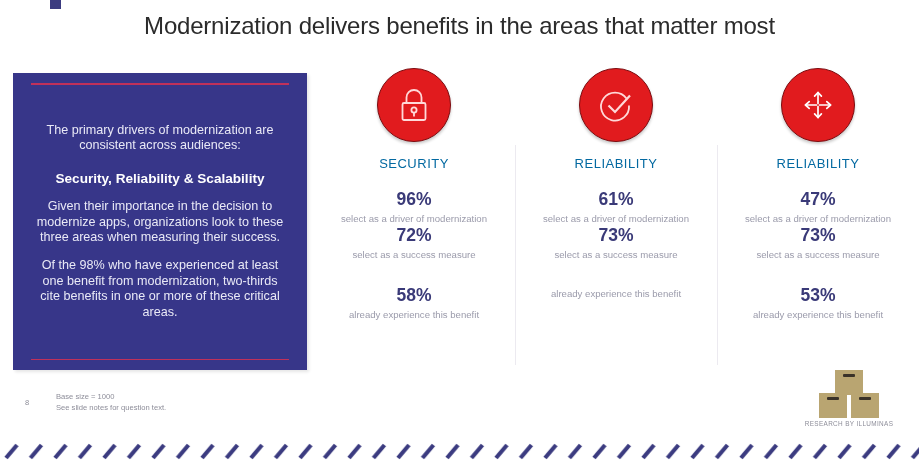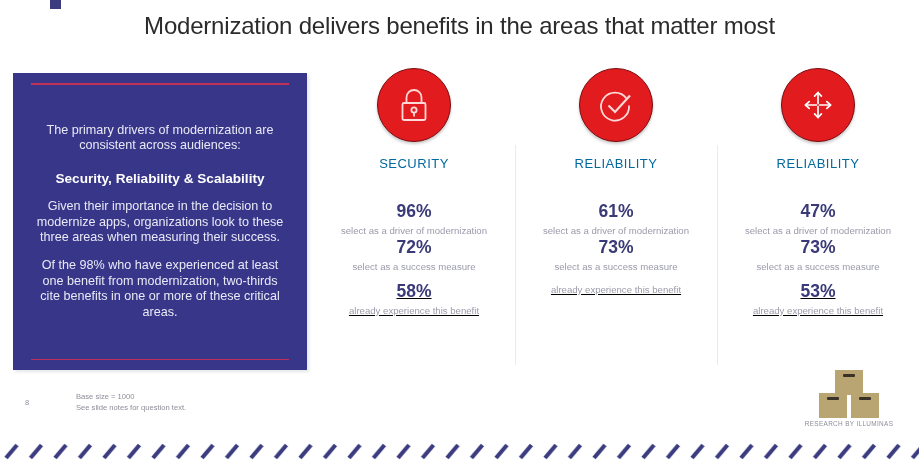--- a/index.html
+++ b/index.html
@@ -130,23 +130,23 @@
   .col-label {
     margin-top: 14px;
     font-size: 13px;
     letter-spacing: 0.5px;
     color: #0369a1;
   }
 
   .stat {
     text-align: center;
   }
-  .stat.s1 { margin-top: 30px; }
+  .stat.s1 { margin-top: 18px; }
   .stat.s2 { }
-  .stat.s3 { margin-top: 8px; text-decoration: underline; }
+  .stat.s3 { margin-top: 24px; }
 
   .stat-value {
     font-size: 17.5px;
     font-weight: bold;
     color: #3a3a78;
     line-height: 21px;
   }
   .stat-caption {
     font-size: 9.6px;
     color: #9b9bab;
@@ -158,21 +158,21 @@
   
   .page-num {
     position: absolute;
     left: 25px;
     top: 398px;
     font-size: 7.5px;
     color: #8d8d99;
   }
   .footnote {
     position: absolute;
-    left: 76px;
+    left: 56px;
     top: 392px;
     font-size: 7.6px;
     color: #8d8d99;
     line-height: 10.5px;
   }
 
   
   .logo-wrap {
     position: absolute;
     right: 8px;

